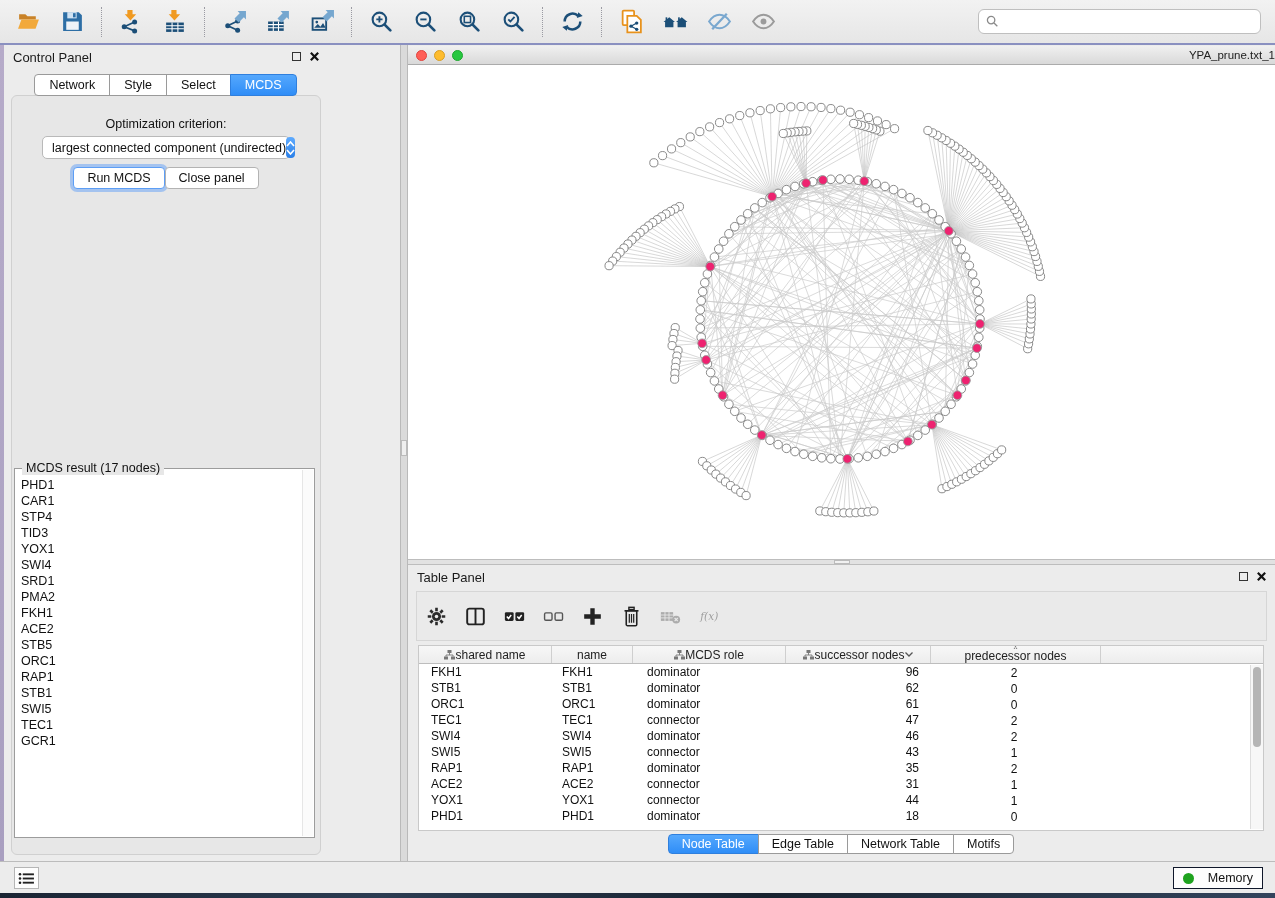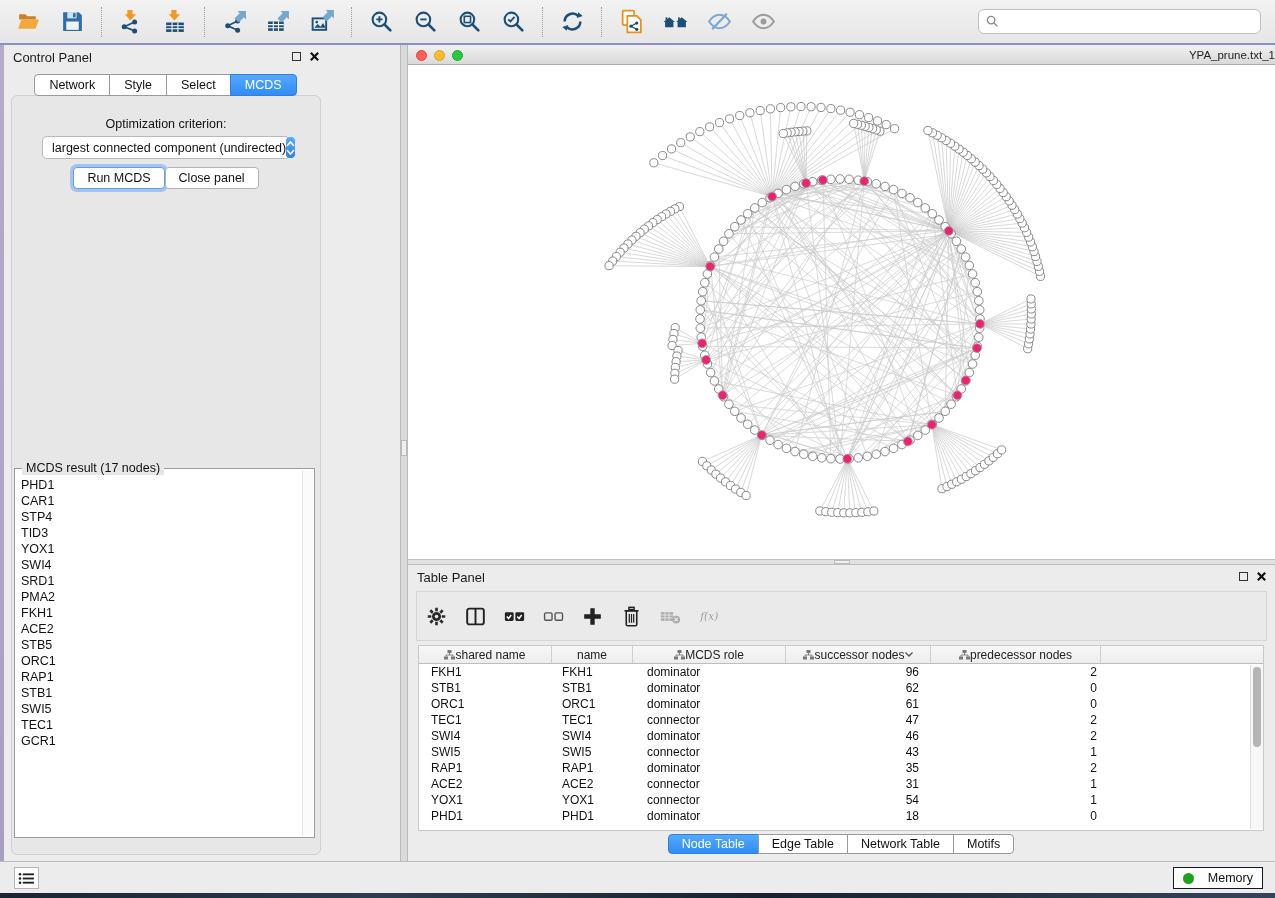--- a/index.html
+++ b/index.html
@@ -82,21 +82,21 @@
   .tp-toolbar { position:absolute; left:8px; right:8px; top:26px; height:50px;
     background:#eaeaea; border:1px solid #d6d6d6; display:flex; align-items:center; padding-left:0; }
   .tp-btn { width:39px; height:34px; display:flex; align-items:center; justify-content:center; }
   .tp-btn svg { width:21px; height:21px; }
   .tp-btn.disabled { opacity:.95; }
 
   .table-area { position:absolute; left:10px; right:11px; top:80px; bottom:30px; background:#fff; border:1px solid #c9c9c9; }
   .thead { display:flex; height:18px; background:linear-gradient(#f7f7f7,#ededed); border-bottom:1px solid #bdbdbd; }
   .th { display:flex; align-items:center; justify-content:center; gap:0; font-size:12px; color:#222; border-right:1px solid #cfcfcf; }
   .th svg.tree { width:11px; height:10px; }
-  .c0{width:133px;} .c1{width:81px;} .c2{width:153px;} .c3{width:145px;} .c4{width:170px;} .cf{flex:1; border-right:none;}
+  .c0{width:133px;} .c1{width:81px;} .c2{width:153px;} .c3{width:145px;} .c4{width:170px;flex-direction:column;} .cf{flex:1; border-right:none;}
   .trow { display:flex; height:16px; }
   .trow .cell { font-size:12px; color:#111; display:flex; align-items:center; }
   .trow .c0 { padding-left:12px; }
   .trow .c1 { padding-left:10px; }
   .trow .c2 { padding-left:14px; }
   .trow .c3 { justify-content:flex-end; padding-right:12px; }
   .trow .c4 { justify-content:flex-end; padding-right:4px; }
   .tbl-scroll { position:absolute; top:19px; bottom:1px; right:0; width:13px; background:#f7f7f7; border-left:1px solid #ddd; }
   .tbl-thumb { position:absolute; top:2px; left:2px; width:8px; height:80px; border-radius:5px; background:#b5b5b5; }
 
@@ -1165,21 +1165,21 @@
                 <div class="cell c1">ACE2</div>
                 <div class="cell c2">connector</div>
                 <div class="cell c3">31</div>
                 <div class="cell c4">1</div>
                 <div class="cell cf"></div>
               </div>
               <div class="trow">
                 <div class="cell c0">YOX1</div>
                 <div class="cell c1">YOX1</div>
                 <div class="cell c2">connector</div>
-                <div class="cell c3">54</div>
+                <div class="cell c3">44</div>
                 <div class="cell c4">1</div>
                 <div class="cell cf"></div>
               </div>
               <div class="trow">
                 <div class="cell c0">PHD1</div>
                 <div class="cell c1">PHD1</div>
                 <div class="cell c2">dominator</div>
                 <div class="cell c3">18</div>
                 <div class="cell c4">0</div>
                 <div class="cell cf"></div>

